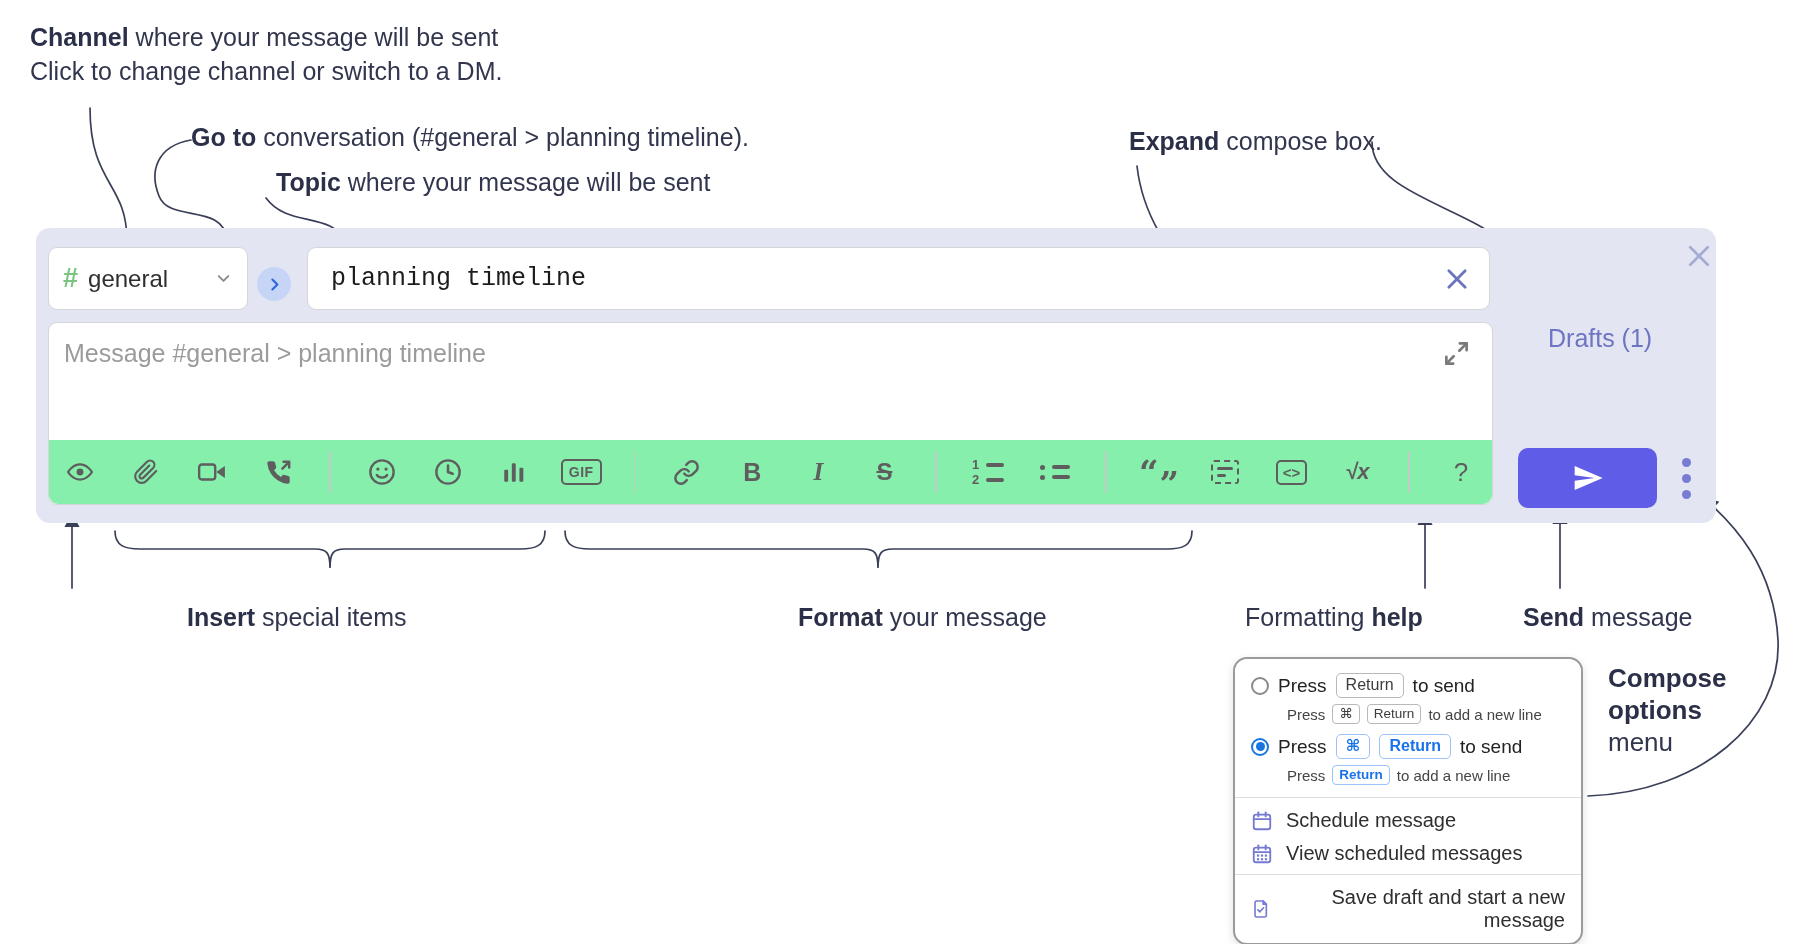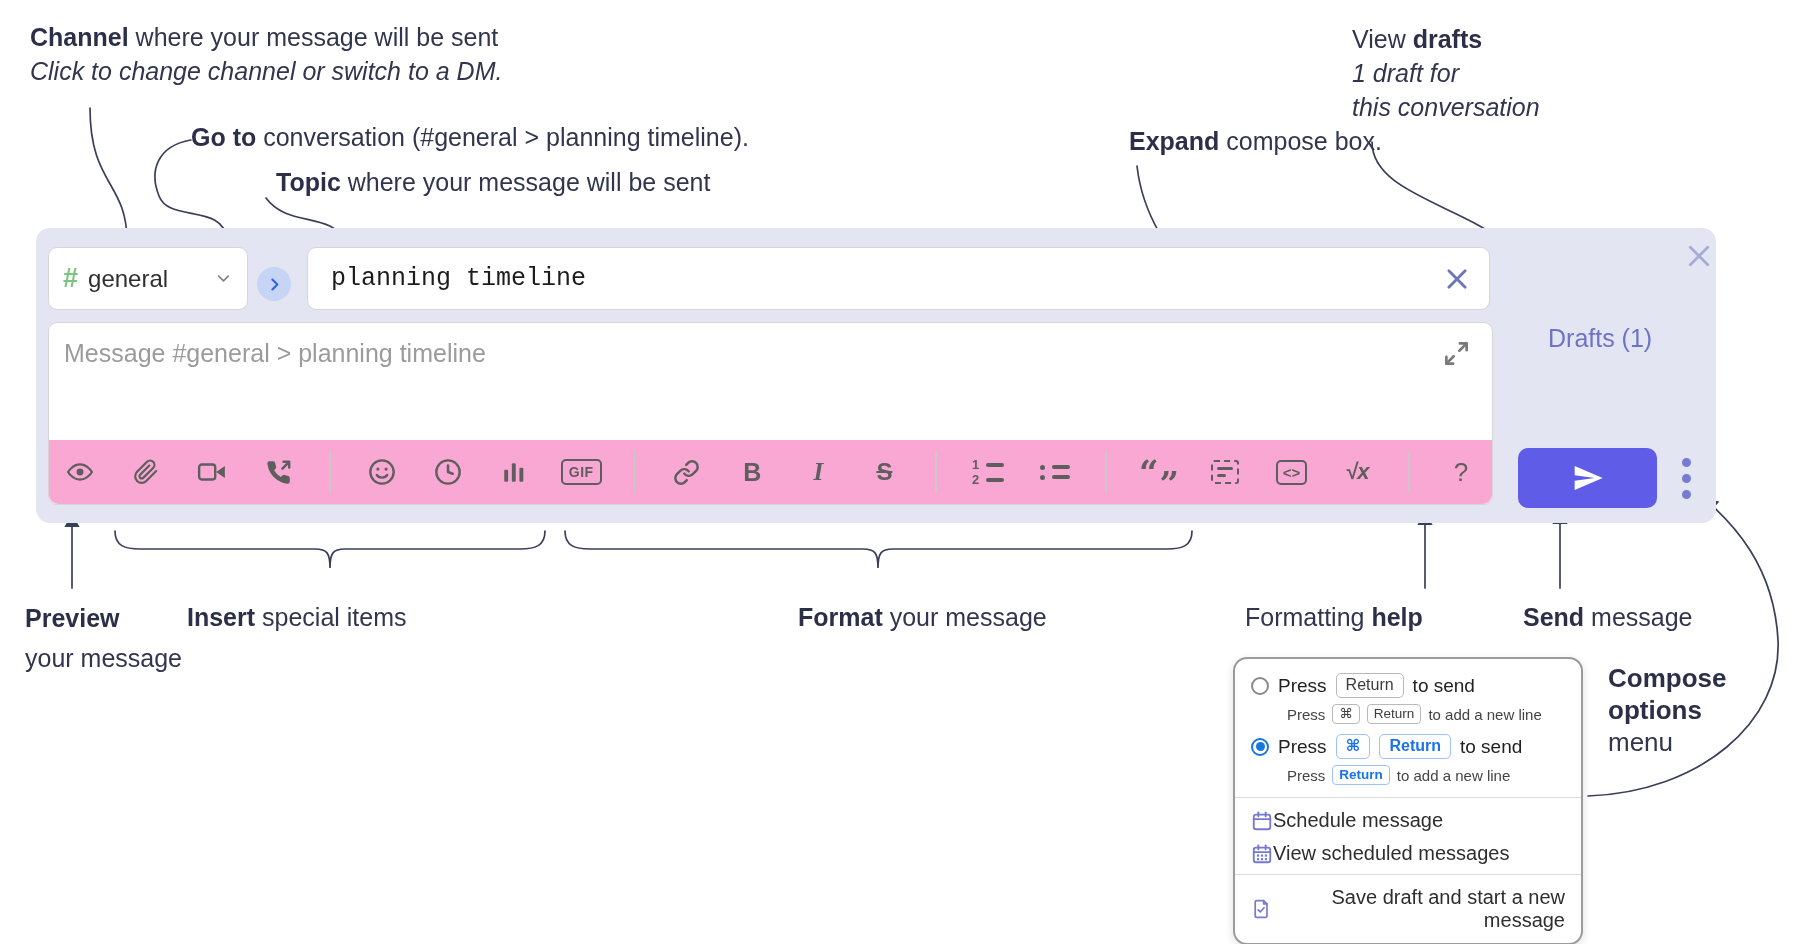--- a/index.html
+++ b/index.html
@@ -1,21 +1,21 @@
 <!DOCTYPE html>
 <html><head>
 <meta charset="utf-8">
 <style>
   html,body{margin:0;padding:0;background:#fff;}
   .canvas{position:relative;width:1814px;height:944px;background:#fff;overflow:hidden;
           font-family:"Liberation Sans","DejaVu Sans",sans-serif;}
   
   .ann{position:absolute;font-size:25px;line-height:34px;color:#31364e;white-space:nowrap;}
   .ann .b{font-weight:bold;color:#2b3048;}
-  .ann .it{font-style:italic;}
+  .ann .it{}
   
   .overlay{position:absolute;left:0;top:0;pointer-events:none;}
   
   .compose{position:absolute;left:36px;top:228px;width:1680px;height:295px;
            background:#e3e5f2;border-radius:14px;}
   .whitebox{background:#fff;border:1px solid #d6d6d9;border-radius:9px;box-sizing:border-box;}
   .chan-sel{position:absolute;left:12px;top:19px;width:200px;height:63px;display:flex;
             align-items:center;gap:10px;padding:0 14px;cursor:pointer;}
   .hash{color:#7bc47f;font-weight:bold;font-size:27px;}
   .chan-name{font-size:24px;color:#2f2f2f;flex:1;}
@@ -25,21 +25,21 @@
   .topic input{width:100%;height:100%;border:none;outline:none;background:transparent;
                font-family:Liberation Mono, monospace;font-size:25px;color:#1c1c1c;padding:0 60px 0 23px;box-sizing:border-box;}
   .topic-clear{position:absolute;right:18px;top:17px;width:28px;height:28px;cursor:pointer;}
   .box-close{position:absolute;left:1648px;top:13px;width:30px;height:30px;cursor:pointer;}
   .msg{position:absolute;left:12px;top:94px;width:1445px;height:183px;}
   .msg textarea{position:absolute;left:0;top:0;width:100%;height:116px;border:none;outline:none;
                 background:transparent;resize:none;font-family:inherit;font-size:25px;color:#333;
                 padding:16px 64px 0 15px;box-sizing:border-box;}
   .msg textarea::placeholder{color:#9b9b9b;}
   .expand-btn{position:absolute;right:22px;top:17px;width:27px;height:27px;cursor:pointer;}
-  .toolbar{position:absolute;left:0;right:0;bottom:0;height:64px;background:#f9a8d4;
+  .toolbar{position:absolute;left:0;right:0;bottom:0;height:64px;background:#86efac;
            border-radius:0 0 9px 9px;display:flex;align-items:center;gap:36px;padding:0 16px;}
   .tb{display:flex;align-items:center;justify-content:center;min-width:30px;height:40px;
       cursor:pointer;color:#5e5e5e;}
   .tdiv{width:2px;height:42px;background:#c9c9c9;border-radius:1px;}
   .gifbox{border:2.4px solid #5e5e5e;border-radius:5px;padding:3px 6px;font-size:14px;
           font-weight:bold;letter-spacing:.5px;color:#5e5e5e;}
   .codebox{border:2.4px solid #5e5e5e;border-radius:5px;padding:2px 5px;font-size:15px;
            font-weight:bold;color:#5e5e5e;}
   .b-gl{font-size:25px;font-weight:bold;}
   .i-gl{font-size:25px;font-weight:bold;font-style:italic;font-family:"Liberation Serif",serif;}
@@ -72,21 +72,21 @@
          position:relative;flex:none;cursor:pointer;}
   .radio.sel{border-color:#1875e0;}
   .radio.sel::after{content:'';position:absolute;left:2.5px;top:2.5px;width:9px;height:9px;
          border-radius:50%;background:#1875e0;}
   .key{border:1.6px solid #b9b9b9;border-radius:5px;padding:0px 9px 2px 9px;font-size:16px;
        color:#3d3d3d;background:#fff;line-height:21px;}
   .key.blue{border-color:#9dc1fb;color:#1a73e8;font-weight:bold;}
   .optsub{margin:6px 0 0 36px;display:flex;align-items:center;gap:7px;font-size:15px;color:#444;}
   .key.sm{font-size:13.5px;padding:0 6px 1px 6px;line-height:17px;border-radius:4px;}
   .pdiv{height:1px;background:#ddd;margin:4px 0 6px 0;}
-  .mrow{display:flex;align-items:center;padding:5px 16px;font-size:20px;color:#2e2e2e;cursor:pointer;}
+  .mrow{display:flex;align-items:center;gap:13px;padding:5px 16px;font-size:20px;color:#2e2e2e;cursor:pointer;}
 </style>
 </head>
 <body>
 <div class="canvas">
 
 <svg class="overlay" width="1814" height="944">
   <defs>
     <marker id="ah" markerWidth="9" markerHeight="9" refX="6.5" refY="4.5" orient="auto">
       <path d="M0,0 L8,4.5 L0,9 z" fill="#3a3f58"></path>
     </marker>
@@ -112,25 +112,20 @@
 </div>
 <div class="ann" style="left:191px;top:120px">
   <span class="b">Go to</span><span> conversation (#general &gt; planning timeline).</span>
 </div>
 <div class="ann" style="left:276px;top:165px">
   <span class="b">Topic</span><span> where your message will be sent</span>
 </div>
 <div class="ann" style="left:1129px;top:124px">
   <span class="b">Expand</span><span> compose box.</span>
 </div>
-<div class="ann" style="left:1352px;top:22px">
-  <div><span>View </span><span class="b">drafts</span></div>
-  <div class="it">1 draft for</div>
-  <div class="it">this conversation</div>
-</div>
 
 <div class="compose">
   <div class="whitebox chan-sel">
     <span class="hash">#</span>
     <span class="chan-name">general</span>
     <svg width="19" height="19" viewBox="0 0 24 24">
       <polyline points="6,9 12,15 18,9" fill="none" stroke="#8a8a8a" stroke-width="2.4" stroke-linecap="round" stroke-linejoin="round"></polyline>
     </svg>
   </div>
 
@@ -285,24 +280,20 @@
     </svg>
   </button>
 
   <div class="dots">
     <span></span>
     <span></span>
     <span></span>
   </div>
 </div>
 
-<div class="ann" style="left:25px;top:598px;line-height:40px">
-  <div><span class="b">Preview</span></div>
-  <div>your message</div>
-</div>
 <div class="ann" style="left:187px;top:600px">
   <span class="b">Insert</span><span> special items</span>
 </div>
 <div class="ann" style="left:798px;top:600px">
   <span class="b">Format</span><span> your message</span>
 </div>
 <div class="ann" style="left:1245px;top:600px">
   <span>Formatting </span><span class="b">help</span>
 </div>
 <div class="ann" style="left:1523px;top:600px">

